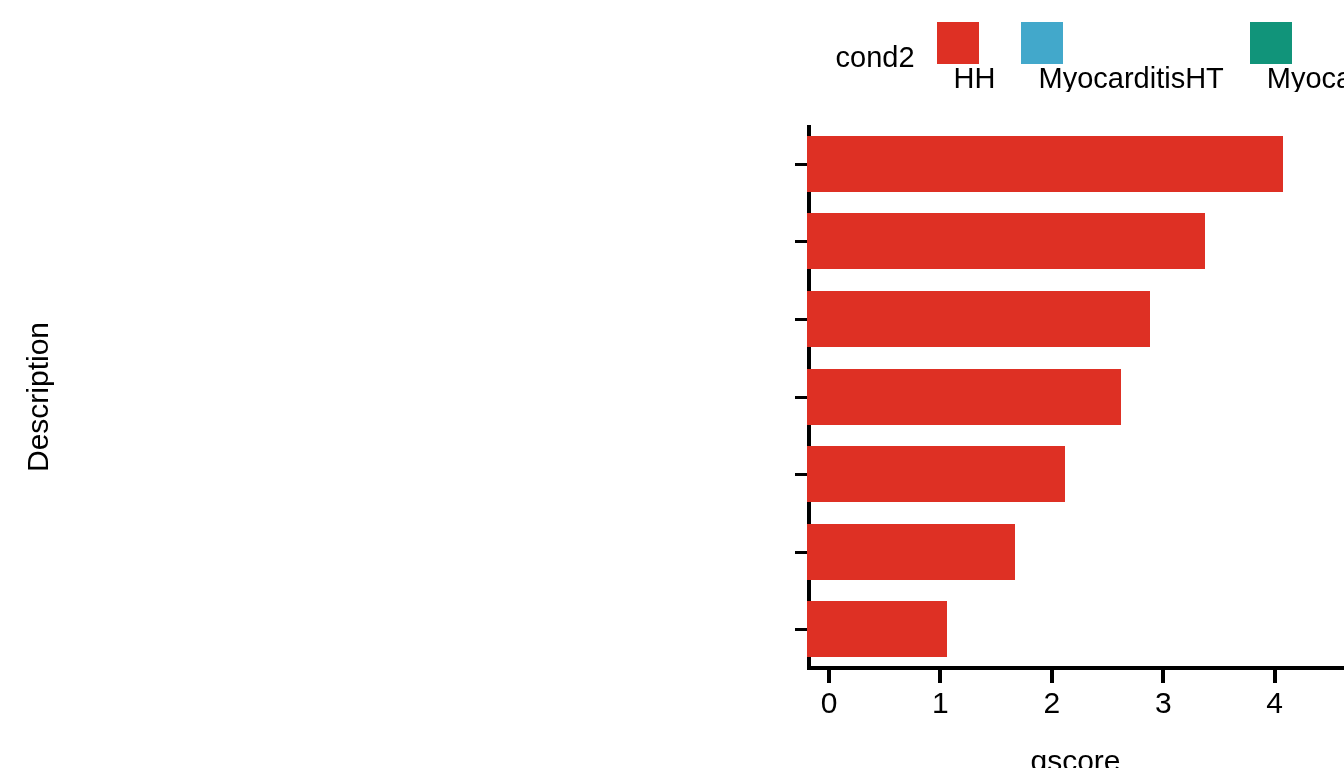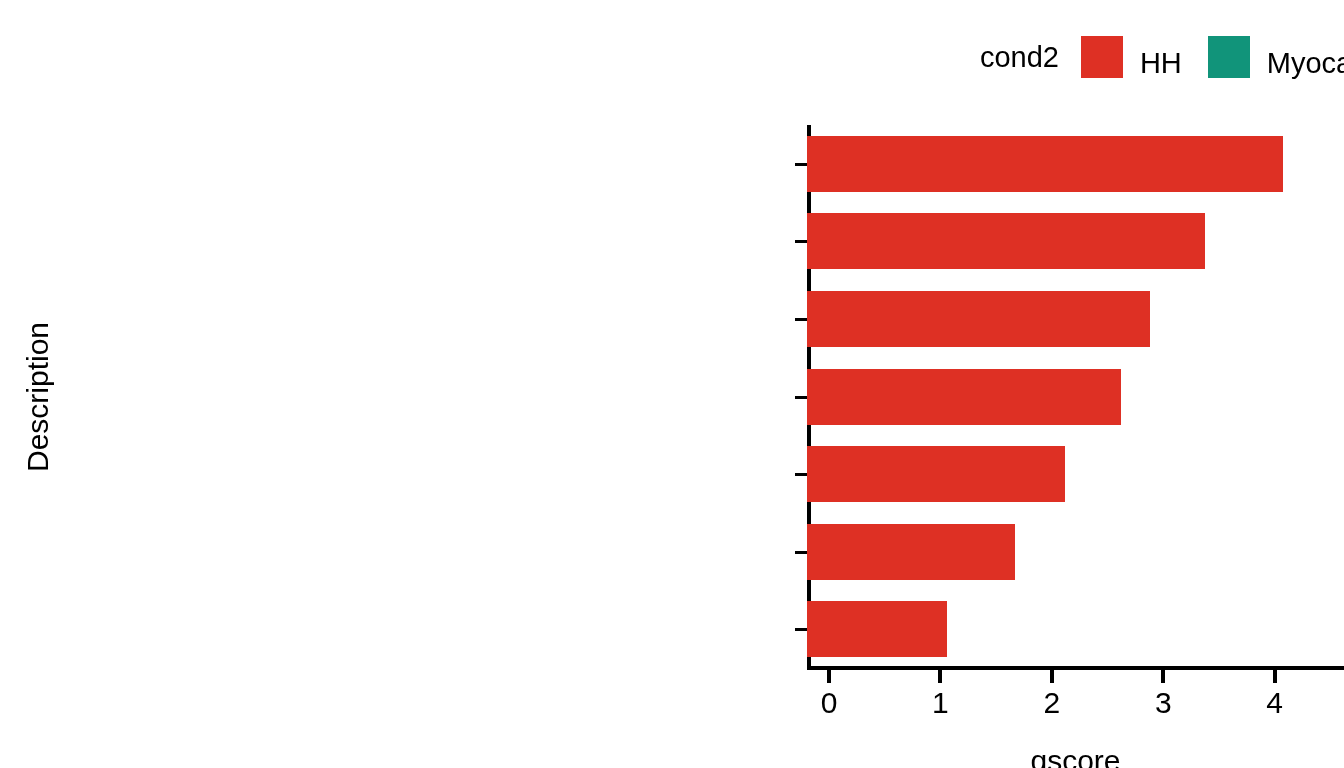--- a/index.html
+++ b/index.html
@@ -43,22 +43,22 @@
   }
   .legend-title {
     font-size: 29px;
     line-height: 29px;
     color: #000;
     margin-right: 22px;
     letter-spacing: 0px;
   }
   .legend-item {
     display: flex;
-    flex-direction: row;
-    align-items: flex-end;
+    flex-direction: column;
+    align-items: flex-start;
     margin-right: 26px;
   }
   .legend-key {
     width: 42px;
     height: 42px;
     display: inline-block;
     flex: 0 0 auto;
   }
   .legend-label {
     font-size: 29px;
@@ -161,20 +161,24 @@
 <body>
 
 <div id="root">
 
   <div id="legend">
     <div id="legend-inner">
       <span class="legend-title">cond2</span>
       <span class="legend-item">
         <span class="legend-key" style="background: rgb(222, 48, 36);"></span>
         <span class="legend-label">HH</span>
+      </span>
+      <span class="legend-item">
+        <span class="legend-key" style="background: rgb(66, 168, 203);"></span>
+        <span class="legend-label">MyocarditisHT</span>
       </span>
       <span class="legend-item">
         <span class="legend-key" style="background: rgb(17, 148, 122);"></span>
         <span class="legend-label">Myocard</span>
       </span>
     </div>
   </div>
 
   <div id="plot">
     <div id="ylab">Description</div>

